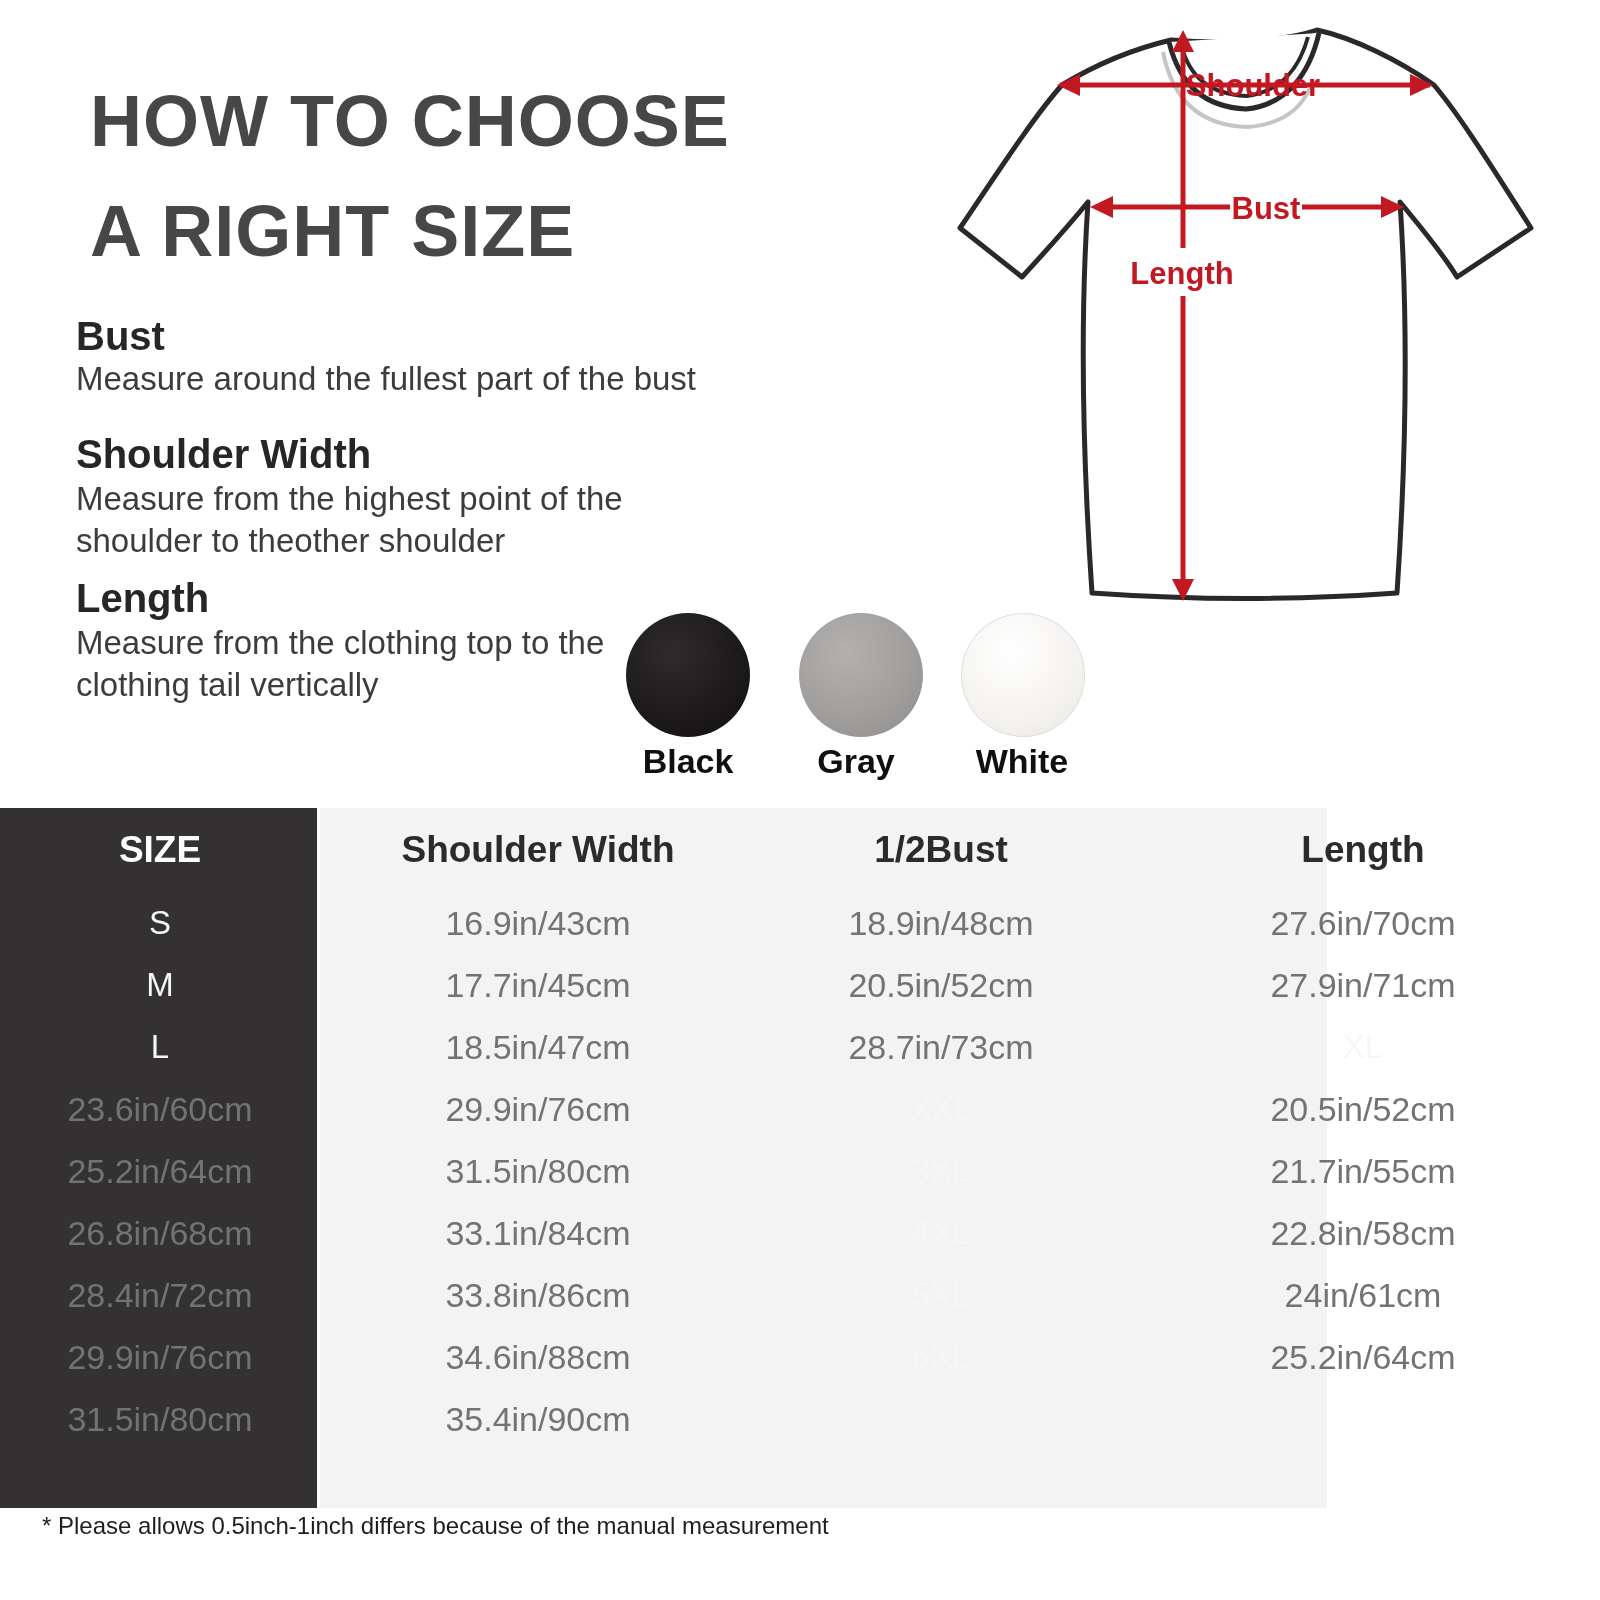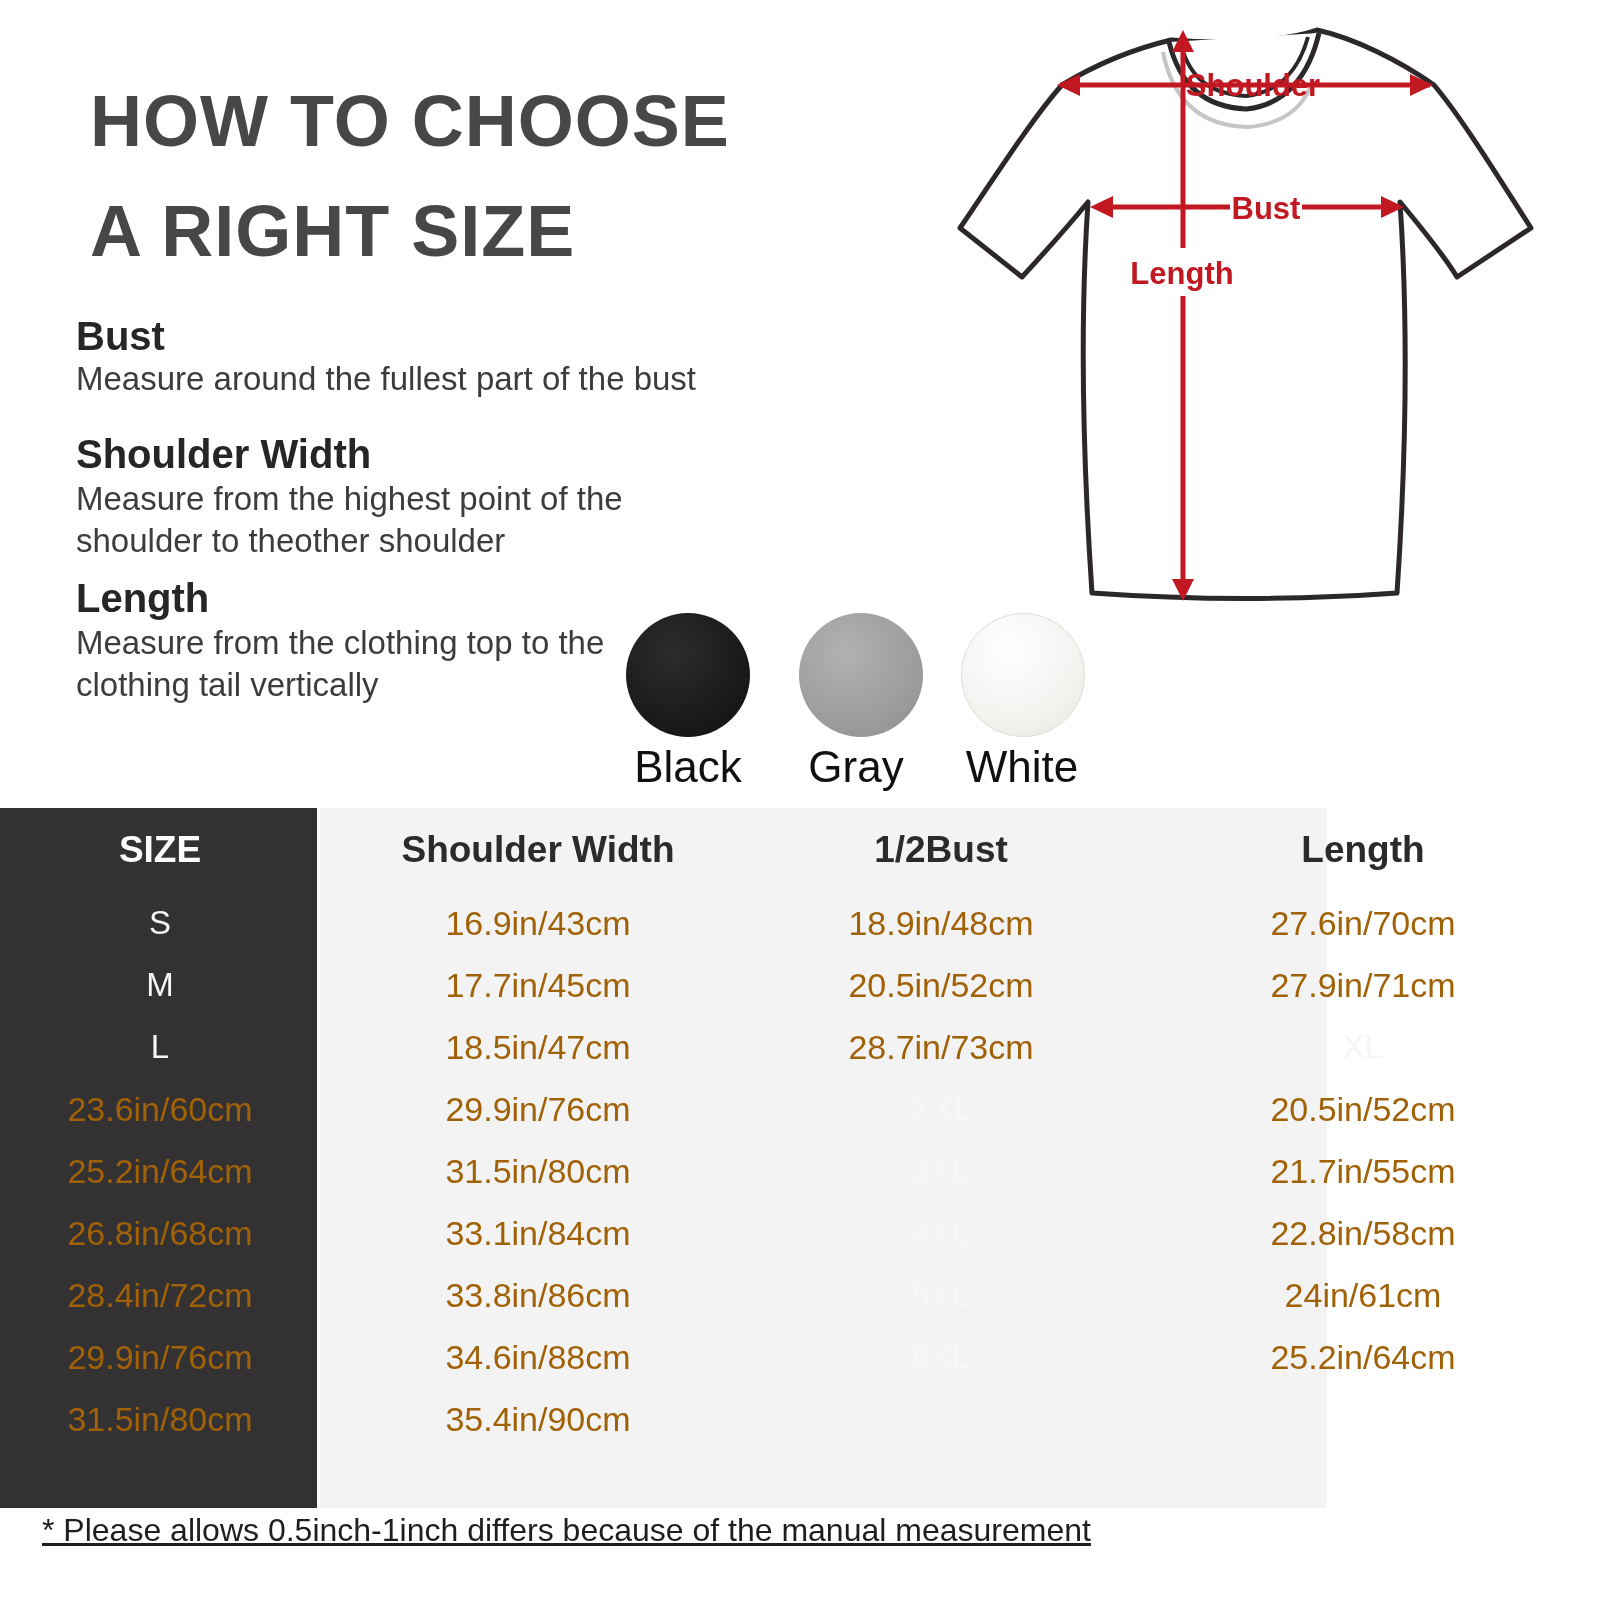--- a/index.html
+++ b/index.html
@@ -14,43 +14,43 @@
   
   .instr-heading{position:absolute;left:76px;margin:0;font-size:40px;font-weight:700;color:#262626;}
   .instr-text{position:absolute;left:76px;margin:0;font-size:33px;line-height:42px;color:#3c3c3c;}
 
   
   .swatch-circle{position:absolute;width:124px;height:124px;border-radius:50%;}
   .swatch-black{left:626px;top:613px;background:radial-gradient(circle at 38% 32%,#2e2b2c,#1b1819 65%,#121011);}
   .swatch-gray{left:799px;top:613px;background:radial-gradient(circle at 38% 32%,#b3b1af,#a19f9d 55%,#8f8d8b);}
   .swatch-white{left:961px;top:613px;background:radial-gradient(circle at 40% 30%,#ffffff,#f3f1ee 65%,#e7e5e2);
                 box-shadow:inset 0 0 0 1px #e2e0dd;}
-  .swatch-label{position:absolute;top:742px;width:200px;text-align:center;font-size:44px;
-                font-weight:400;color:#101010;}
+  .swatch-label{position:absolute;top:742px;width:200px;text-align:center;font-size:34px;
+                font-weight:700;color:#101010;}
   .swatch-label.l-black{left:588px;}
   .swatch-label.l-gray{left:756px;}
   .swatch-label.l-white{left:922px;}
 
   
   .tshirt-wrap{position:absolute;left:930px;top:0;width:620px;height:612px;}
 
   
   .size-table{position:absolute;left:0;top:808px;width:1327px;height:700px;background:#f4f3f3;}
   .dark-col{position:absolute;left:0;top:0;width:317px;height:700px;background:#343132;border-right:3px solid #ffffff;}
   .table-grid{position:absolute;left:0;top:0;width:1600px;
               display:grid;grid-template-columns:320px 436px 370px 474px;
               grid-template-rows:84px repeat(9,62px);}
   .cell{display:flex;align-items:center;justify-content:center;}
   .hdr{font-size:37px;font-weight:700;color:#2b2b2b;}
   .hdr-size{color:#fbfbfb;}
   .c-size{font-size:33px;color:#f6f6f6;}
-  .c-val{font-size:34px;color:#a16207;}
+  .c-val{font-size:34px;color:#737373;}
 
   
-  .footer-note{position:absolute;left:42px;top:1512px;margin:0;font-size:32px;color:#1e1e1e;text-decoration:underline;}
+  .footer-note{position:absolute;left:42px;top:1512px;margin:0;font-size:24px;color:#1e1e1e;}
 </style>
 </head>
 <body>
 
 <div class="canvas">
 
   <h1 class="page-title">
     <span>HOW TO CHOOSE</span>
     <span>A RIGHT SIZE</span>
   </h1>

